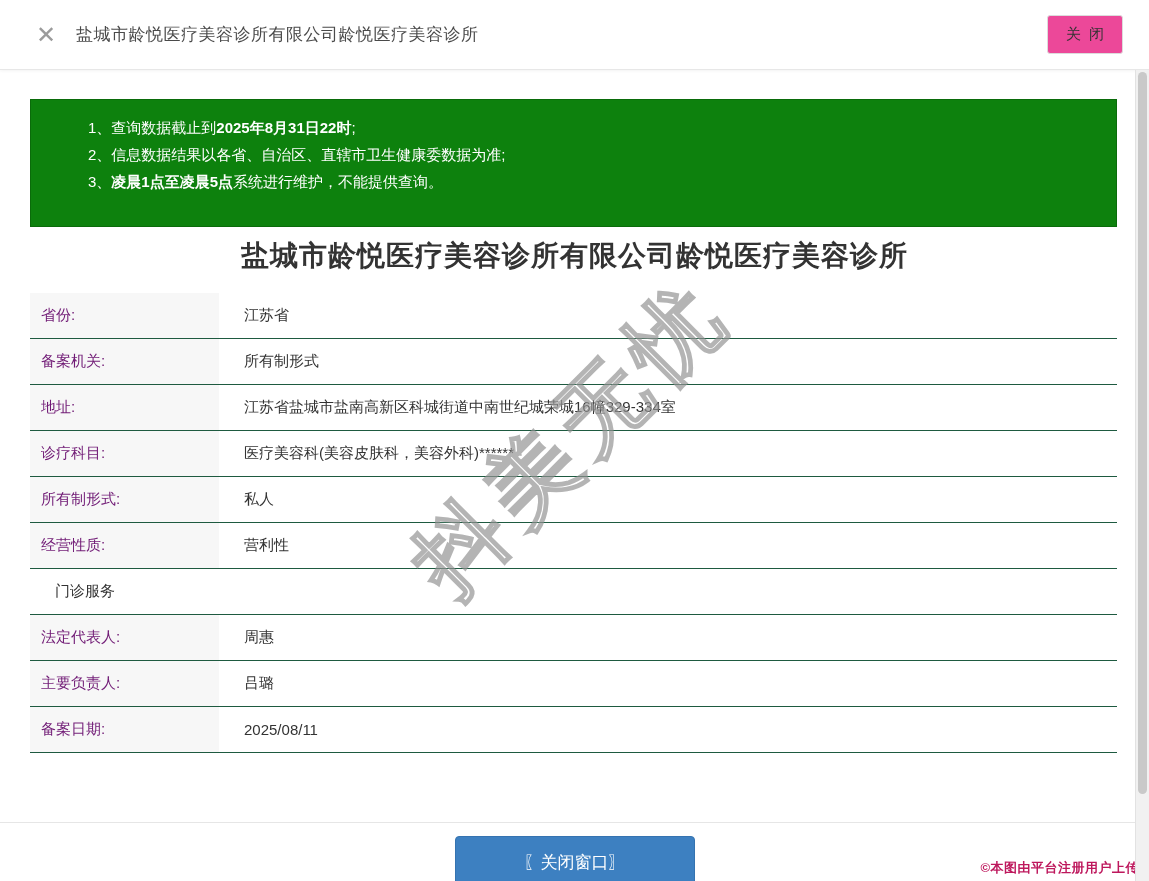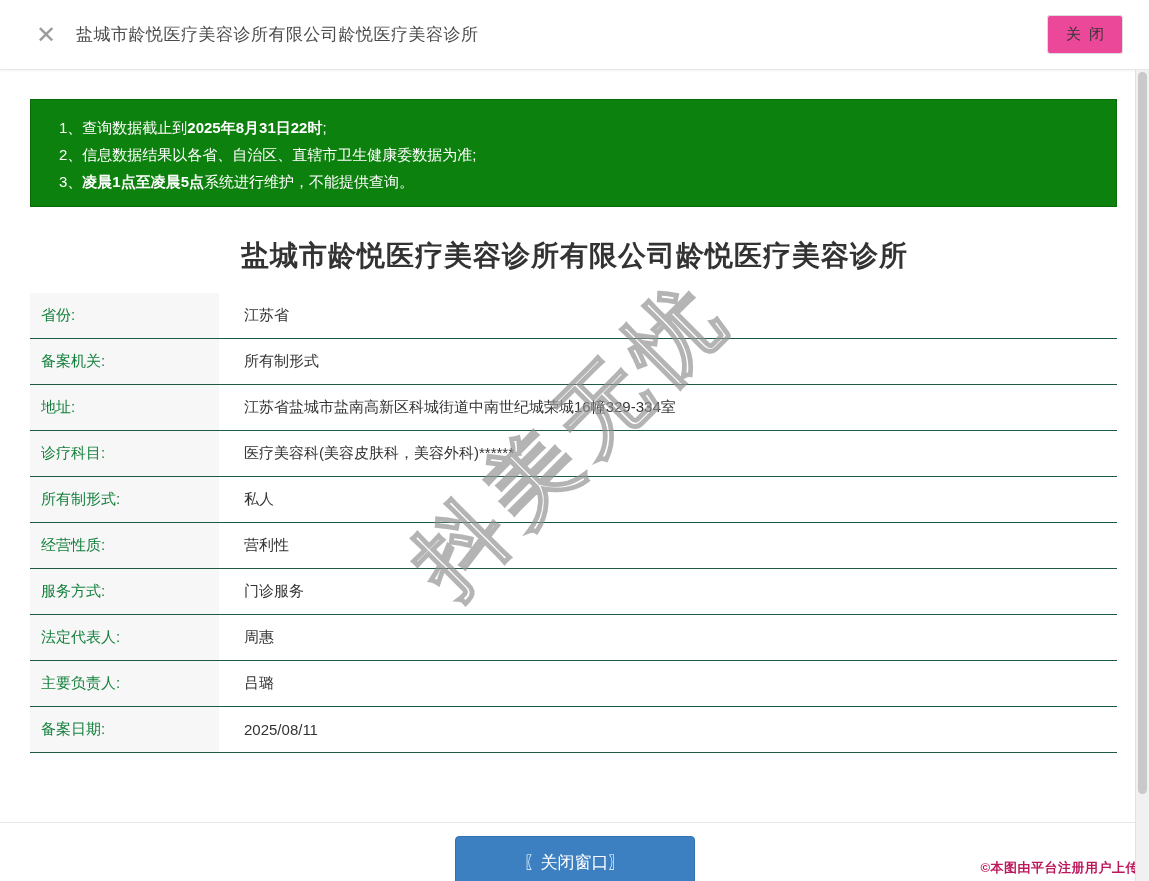--- a/index.html
+++ b/index.html
@@ -29,23 +29,23 @@
   .btn-close-top {
     position: absolute; right: 26px; top: 15px; width: 76px; height: 39px;
     background: #ec4899; border: 1px solid #dcdcdc; border-radius: 3px;
     font-size: 15px; color: #333; letter-spacing: 8px; padding-left: 8px;
     display: flex; align-items: center; justify-content: center; cursor: pointer;
     font-family: "Liberation Sans", sans-serif;
   }
 
   
   .notice {
-    position: absolute; left: 30px; top: 99px; width: 1087px; height: 108px;
+    position: absolute; left: 30px; top: 99px; width: 1087px; height: 128px;
     background: #0d810d; border: 1px solid #0a6b0a;
-    color: #fff; padding: 14px 20px 0 28px; z-index: 2;
+    color: #fff; padding: 14px 20px 0 57px; z-index: 2;
   }
   .notice-line { font-size: 15px; line-height: 27px; white-space: nowrap; }
   .notice-line b { font-weight: bold; }
 
   
   .main-title {
     position: absolute; left: 0; top: 237px; width: 1149px;
     text-align: center; font-size: 28px; font-weight: bold; color: #333;
     letter-spacing: 1px; z-index: 2;
   }
@@ -53,21 +53,21 @@
   
   .info-table {
     position: absolute; left: 30px; top: 293px; width: 1087px; z-index: 2;
   }
   .row {
     display: flex; height: 46px; border-bottom: 1px solid #1e5a40;
     align-items: stretch; background: #fff;
   }
   .cell-label {
     width: 189px; background: #f7f7f7; display: flex; align-items: center;
-    padding-left: 11px; font-size: 15px; color: #15803d; flex: none;
+    padding-left: 11px; font-size: 15px; color: #701a75; flex: none;
   }
   .cell-value {
     flex: 1; display: flex; align-items: center; padding-left: 25px;
     font-size: 15px; color: #333;
   }
 
   
   .footer-divider {
     position: absolute; left: 0; top: 822px; width: 1149px; height: 1px;
     background: #e6e6e6; z-index: 2;
@@ -145,21 +145,20 @@
     </div>
     <div class="row">
       <div class="cell-label">所有制形式:</div>
       <div class="cell-value">私人</div>
     </div>
     <div class="row">
       <div class="cell-label">经营性质:</div>
       <div class="cell-value">营利性</div>
     </div>
     <div class="row">
-      <div class="cell-label">服务方式:</div>
       <div class="cell-value">门诊服务</div>
     </div>
     <div class="row">
       <div class="cell-label">法定代表人:</div>
       <div class="cell-value">周惠</div>
     </div>
     <div class="row">
       <div class="cell-label">主要负责人:</div>
       <div class="cell-value">吕璐</div>
     </div>

